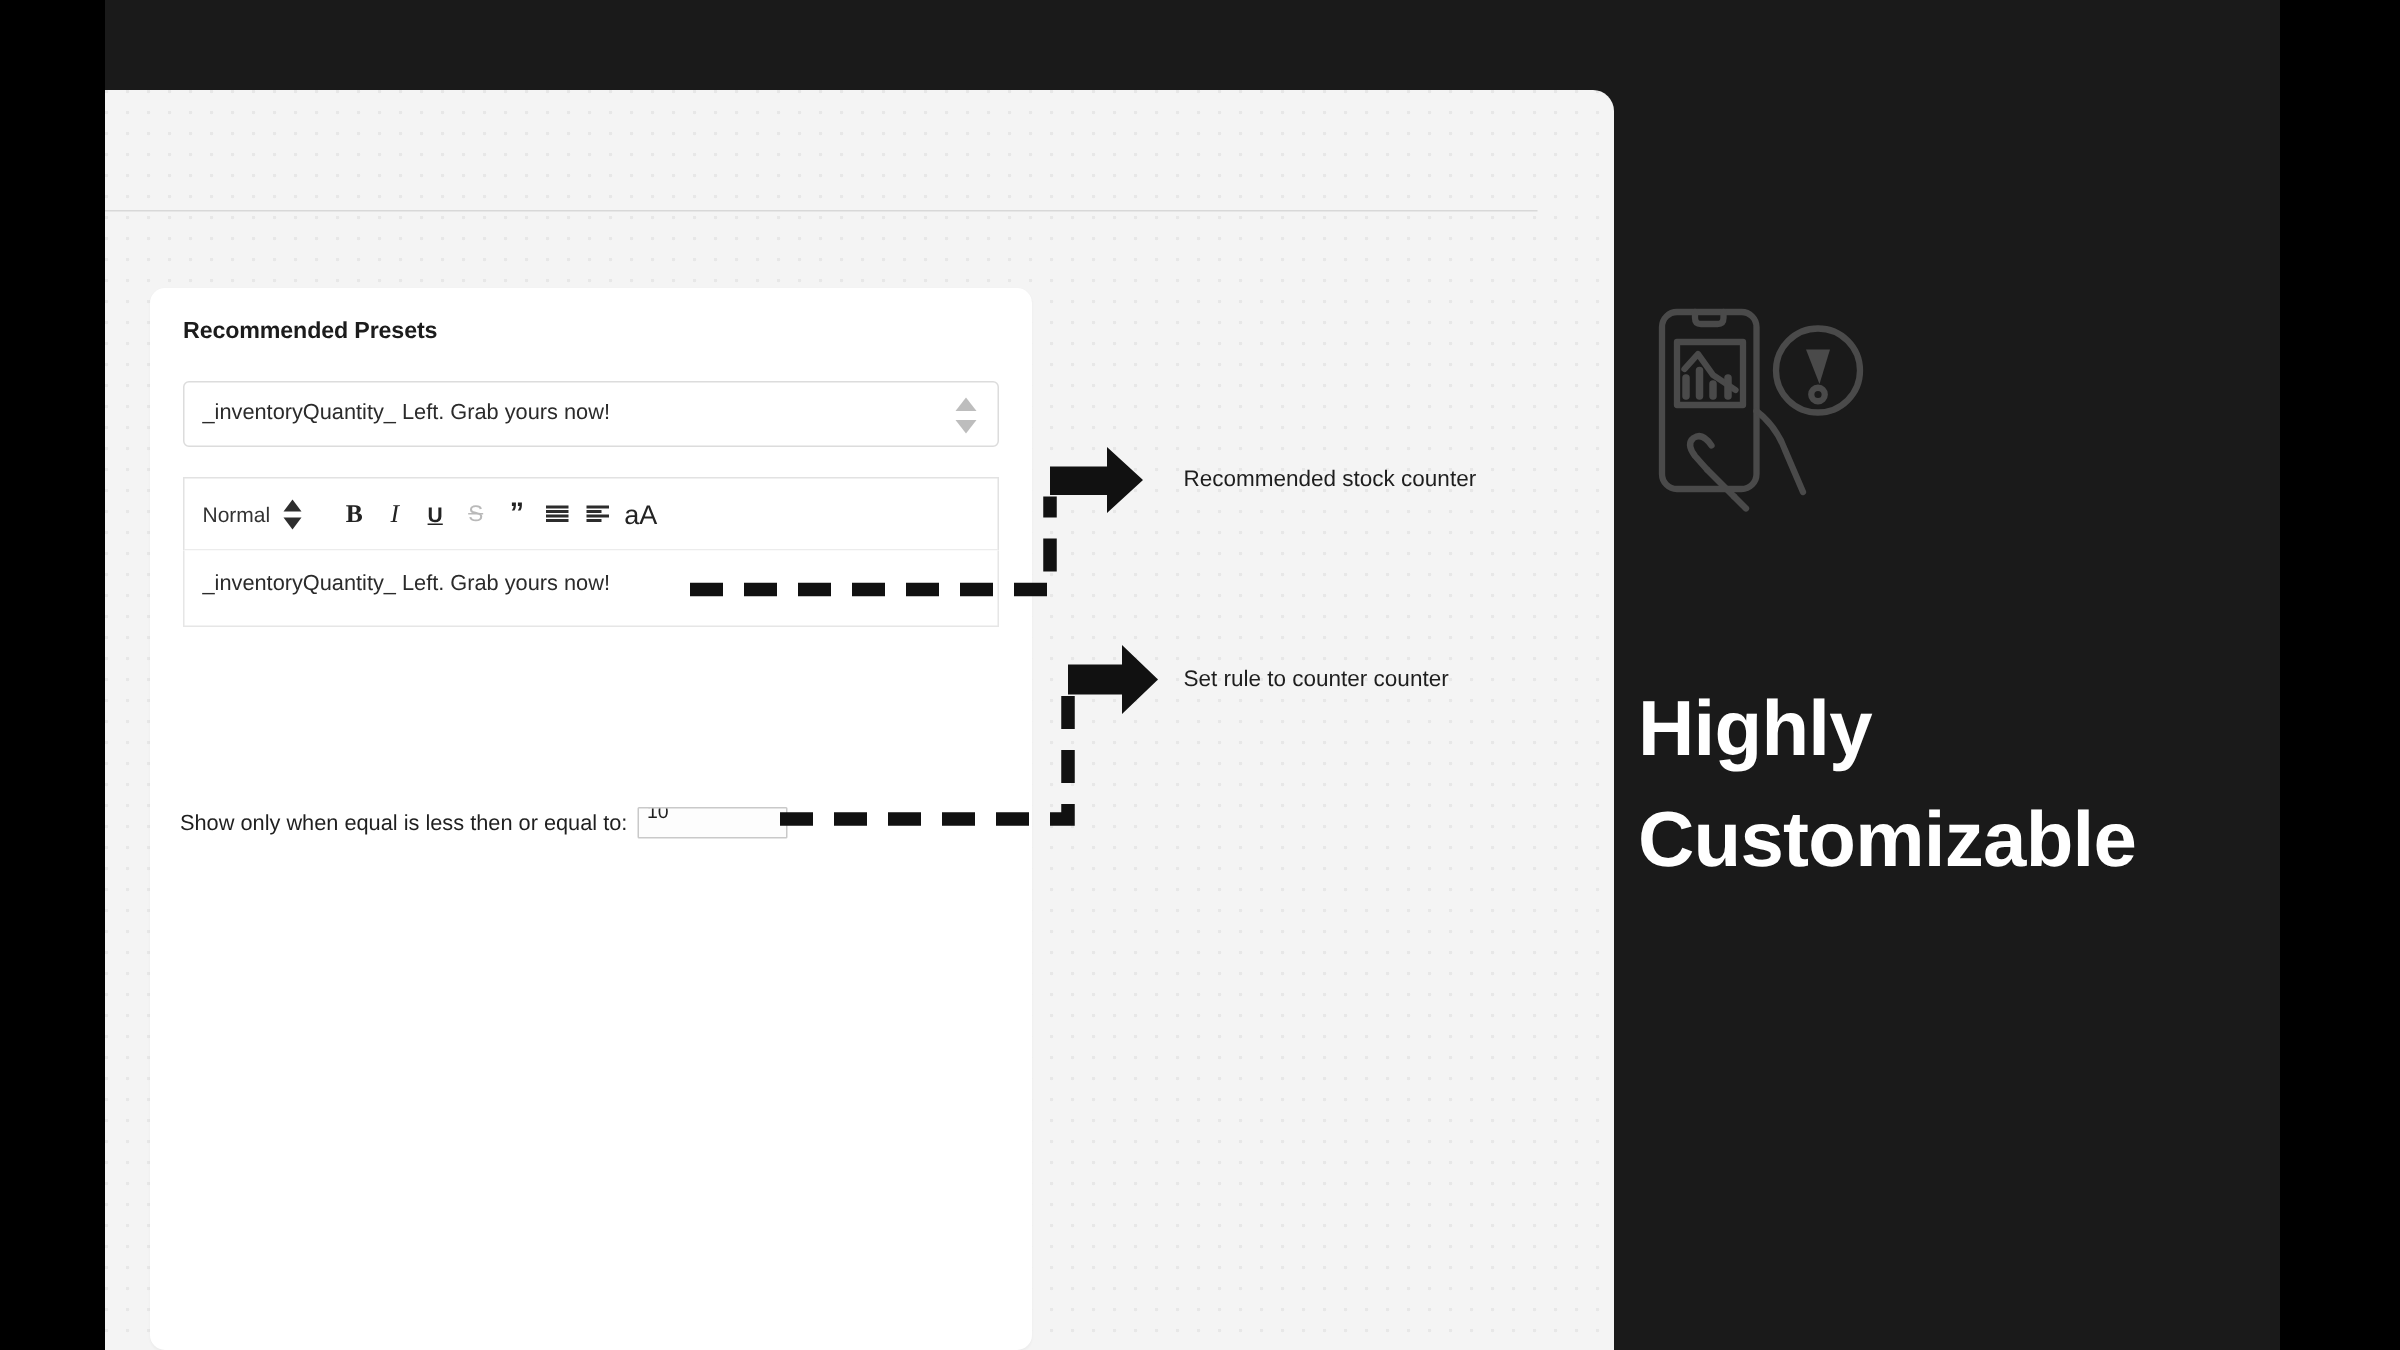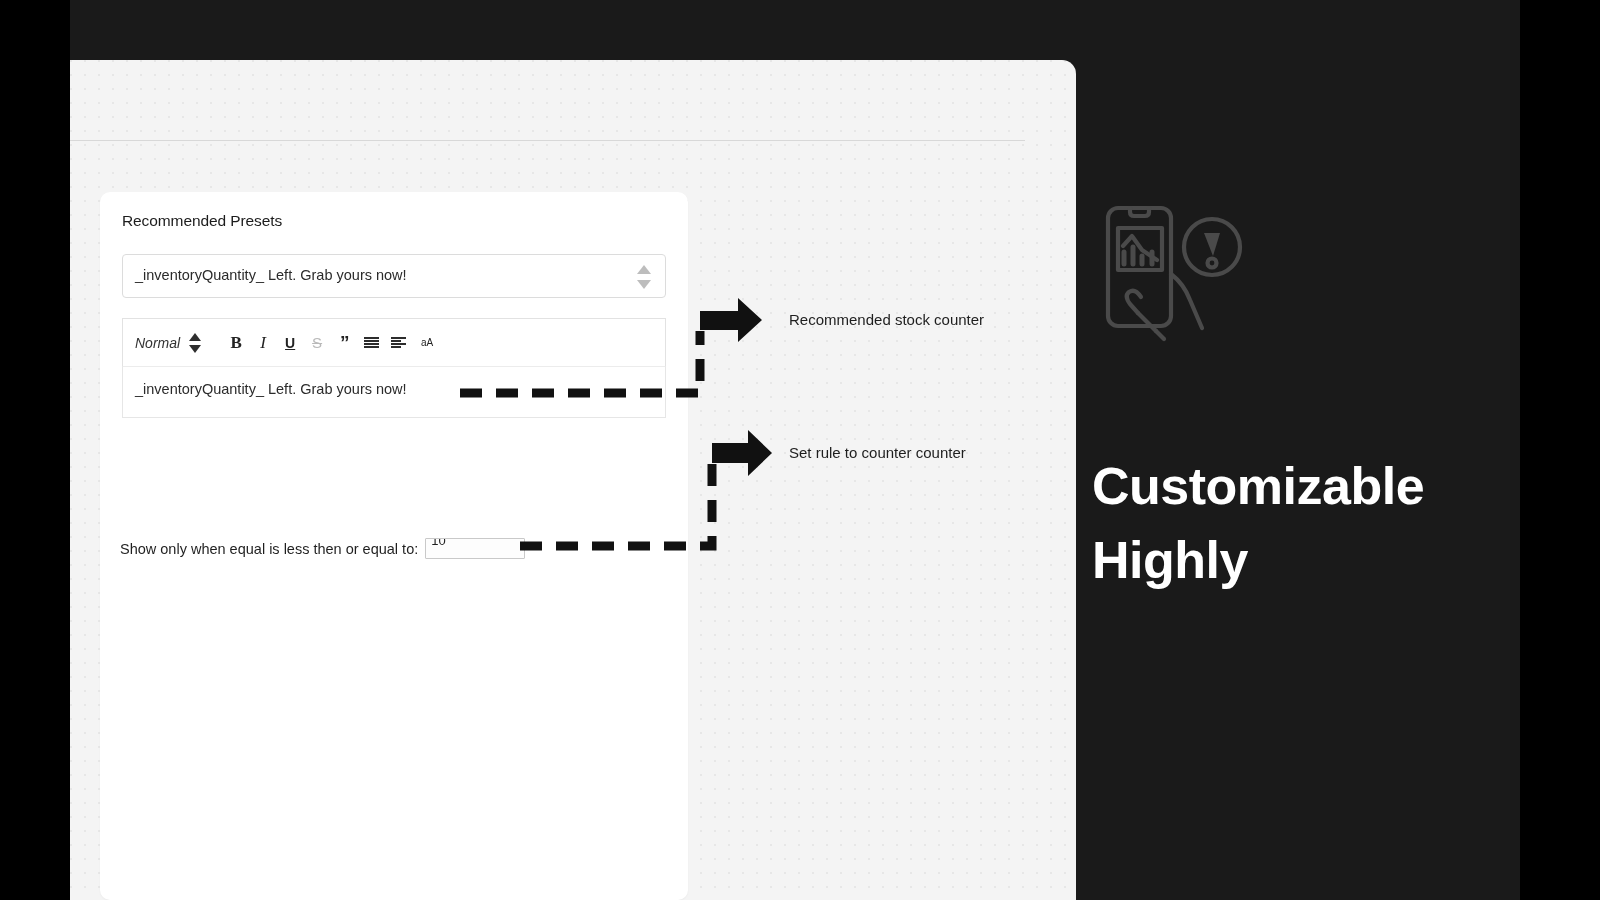--- a/index.html
+++ b/index.html
@@ -69,21 +69,21 @@
     background: #ffffff;
     border-radius: 10px 10px 10px 10px;
     box-shadow: 0 1px 2px rgba(0,0,0,0.04);
   }
 
   .card-title {
     position: absolute;
     left: 22px;
     top: 20px;
     font-size: 15.5px;
-    font-weight: normal;
+    font-weight: bold;
     color: #1c1c1c;
     letter-spacing: -0.1px;
   }
 
   
   .preset-select {
     position: absolute;
     left: 22px;
     top: 62px;
     width: 544px;
@@ -142,21 +142,20 @@
     box-sizing: border-box;
     background: #ffffff;
     display: flex;
     align-items: center;
     padding-left: 12px;
   }
   .tb-format {
     display: flex;
     align-items: center;
     margin-right: 22px;
-    font-style: italic;
   }
   .tb-format-label {
     font-size: 14px;
     color: #333333;
     margin-right: 9px;
   }
   .tb-stepper {
     position: relative;
     width: 13px;
     height: 20px;
@@ -180,21 +179,21 @@
     margin-right: 3px;
     color: #232323;
     font-size: 16px;
     line-height: 1;
   }
   .tb-btn.bold   { font-weight: bold; font-family: "Liberation Serif", serif; font-size: 17px; }
   .tb-btn.italic { font-style: italic; font-family: "Liberation Serif", serif; font-size: 17px; }
   .tb-btn.underline { text-decoration: underline; font-weight: bold; font-size: 14px; }
   .tb-btn.strike { text-decoration: line-through; color: #b9b9b9; font-size: 15px; }
   .tb-btn.quote  { font-weight: bold; font-size: 19px; letter-spacing: -1px; }
-  .tb-btn.aa     { font-size: 10px; width: 28px; }
+  .tb-btn.aa     { font-size: 18px; width: 28px; }
 
   .ico-lines {
     width: 15px; height: 12px;
     display: flex; flex-direction: column; justify-content: space-between;
   }
   .ico-lines i { display:block; height: 2px; background: #2c2c2c; }
   .ico-lines.list i:nth-child(1) { width: 100%; }
   .ico-lines.list i:nth-child(2) { width: 100%; }
   .ico-lines.list i:nth-child(3) { width: 100%; }
   .ico-lines.list i:nth-child(4) { width: 100%; }
@@ -410,19 +409,19 @@
           <path d="M 62 131 L 70 139"></path>
 
           <circle cx="118" cy="47" r="28"></circle>
           <path d="M 110 33 L 126 33 L 119 56 Z" fill="#4a4a4a" stroke="none"></path>
           <circle cx="118" cy="63" r="4.5"></circle>
         </g>
       </svg>
     </div>
 
     <div class="feature-title">
+      <span class="line">Highly</span>
       <span class="line">Customizable</span>
-      <span class="line">Highly</span>
     </div>
 
   </div>
 
 </div>
 
 </body></html>

